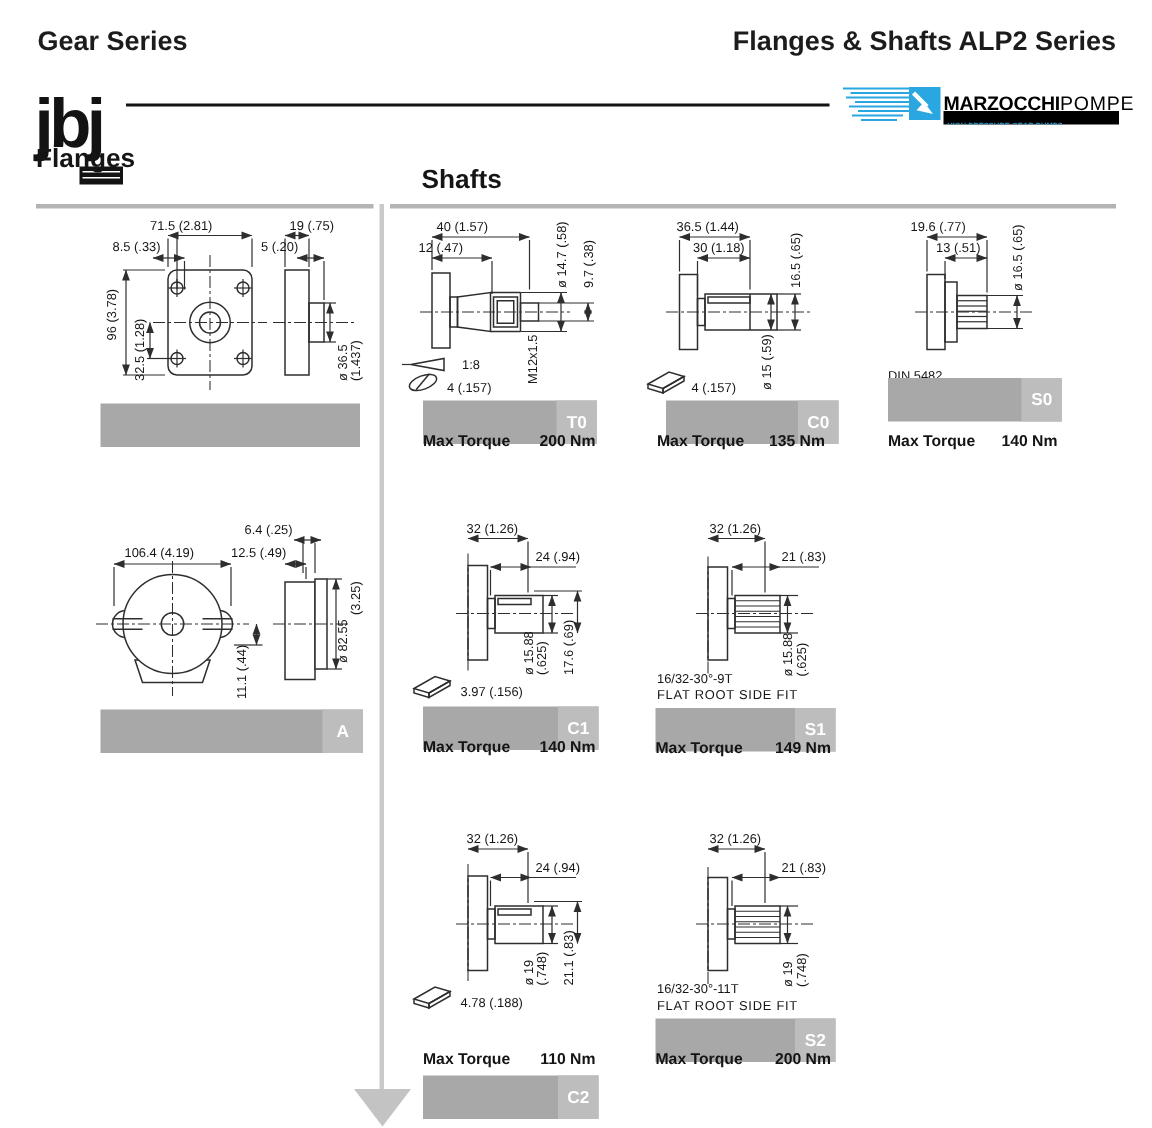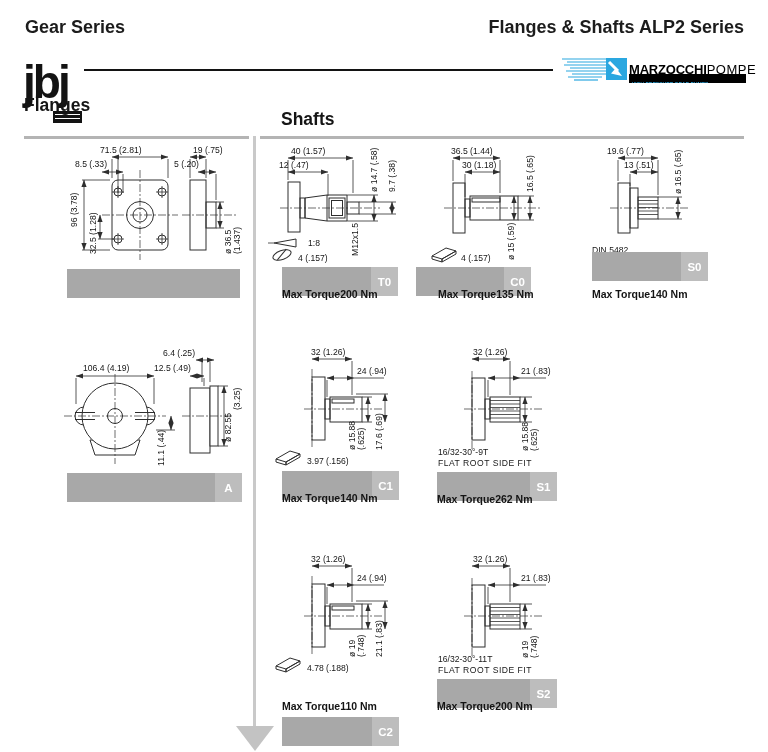--- a/index.html
+++ b/index.html
@@ -4,21 +4,21 @@
 <style>
   html,body{margin:0;padding:0}
   body{width:768px;height:752px;background:#fff;font-family:"Liberation Sans",sans-serif;position:relative;overflow:hidden;color:#1a1a1a}
   .abs{position:absolute}
   .h1{font-size:18px;font-weight:bold;color:#1c1c1c}
   .h2{font-size:17.5px;font-weight:bold;color:#151515}
   .rule{position:absolute;height:3px;background:#b4b4b4}
   .vline{position:absolute;background:#c9c9c9}
   .bar{position:absolute;height:29px;background:#a8a8a8}
   .chip{position:absolute;right:0;top:0;bottom:0;width:27px;background:#bdbdbd;color:#fff;font-weight:bold;font-size:11.5px;display:flex;align-items:center;justify-content:center}
-  .mt{position:absolute;display:flex;font-size:10.5px;font-weight:bold;color:#141414}
+  .mt{position:absolute;display:flex;justify-content:space-between;font-size:10.5px;font-weight:bold;color:#141414}
   .jbj-text{font-size:46px;font-weight:bold;letter-spacing:-3px;color:#131313;line-height:1}
   .jbj-box{position:absolute;left:30px;top:52px;width:29px;height:12px;background:#131313}
   .jbj-box i{display:block;height:1px;background:#fff;margin:3px 2px 0 2px}
   .hline{background:#131313}
   .mz1{font-weight:bold;font-size:13px;color:#000;letter-spacing:-0.2px}
   .mz2{font-weight:normal;font-size:13px;color:#000;letter-spacing:0.5px}
   .mzbar{position:absolute;left:629px;top:74px;width:117px;height:9px;background:#000;overflow:hidden}
   .mzbar span{display:inline-block;font-size:7px;font-style:italic;font-weight:bold;color:#2ba3d8;transform:scale(0.72);transform-origin:0 0;white-space:nowrap;padding:1px 0 0 3px}
   svg{position:absolute;overflow:visible}
   .ln{fill:none;stroke:#2e2e2e;stroke-width:1}
@@ -262,21 +262,21 @@
     <path d="M0,8 L14,0 L24,3 L10,11 Z"></path>
     <path d="M0,8 L0,11 L10,14 L10,11"></path>
     <path d="M10,11 L24,3 L24,6 L10,14 Z"></path>
   </g>
   <text class="dt" x="27" y="12">36.5 (1.44)</text>
   <text class="dt" x="38" y="26">30 (1.18)</text>
   <text class="dt" transform="translate(109,50) rotate(-90)">16.5 (.65)</text>
   <text class="dt" transform="translate(90,118) rotate(-90)">ø 15 (.59)</text>
   <text class="dt" x="37" y="119">4 (.157)</text>
 </svg>
-<div class="bar" style="left:416px;top:267px;width:115px">
+<div class="bar" style="left:444px;top:267px;width:115px">
   <div class="chip">C0</div>
 </div>
 <div class="mt" style="left:438px;top:288px;width:112px">
   <span>Max Torque</span>
   <span>135 Nm</span>
 </div>
 
 <svg style="left:578px;top:142px" width="150" height="124" viewBox="0 0 150 124">
   <g>
     <line class="lt" x1="40" y1="16" x2="80" y2="16" marker-start="url(#as)" marker-end="url(#ae)"></line>
@@ -387,21 +387,21 @@
   <text class="dt" transform="translate(108,108) rotate(-90)">ø 15.88</text>
   <text class="dt" transform="translate(117,108) rotate(-90)">(.625)</text>
   <text class="dt" x="18" y="112">16/32-30°-9T</text>
   <text class="dt" x="18" y="123" style="letter-spacing:0.5px">FLAT ROOT SIDE FIT</text>
 </svg>
 <div class="bar" style="left:437px;top:472px;width:120px">
   <div class="chip">S1</div>
 </div>
 <div class="mt" style="left:437px;top:493px;width:117px">
   <span>Max Torque</span>
-  <span>262 Nm</span>
+  <span>149 Nm</span>
 </div>
 
 <svg style="left:266px;top:550px" width="145" height="126" viewBox="0 0 145 126">
   <g>
     <line class="lt" x1="46" y1="16" x2="86" y2="16" marker-start="url(#as)" marker-end="url(#ae)"></line>
     <line class="lt" x1="86" y1="18" x2="86" y2="52"></line>
     <line class="lt" x1="61" y1="35" x2="88" y2="35" marker-start="url(#as)" marker-end="url(#ae)"></line>
     <line class="lt" x1="88" y1="35" x2="118" y2="35"></line>
     <line class="lt" x1="61" y1="37" x2="61" y2="54"></line>
     <line class="lt" x1="96" y1="54" x2="106" y2="54"></line>

